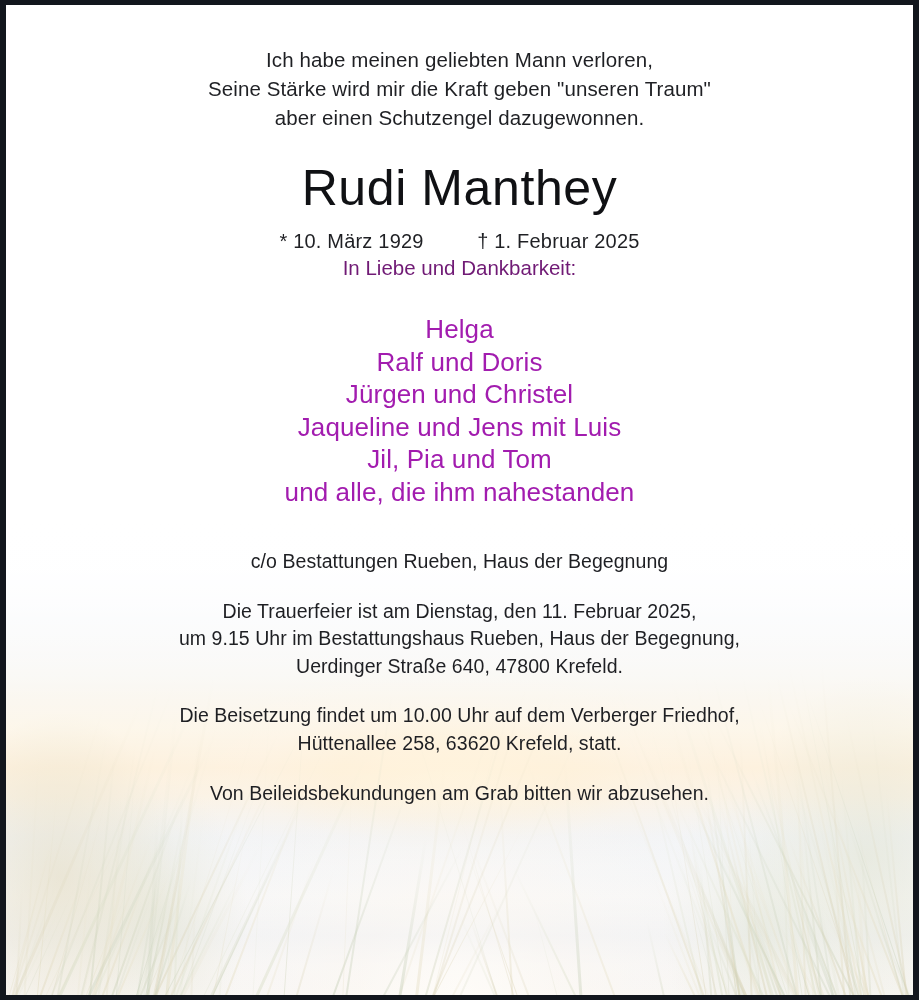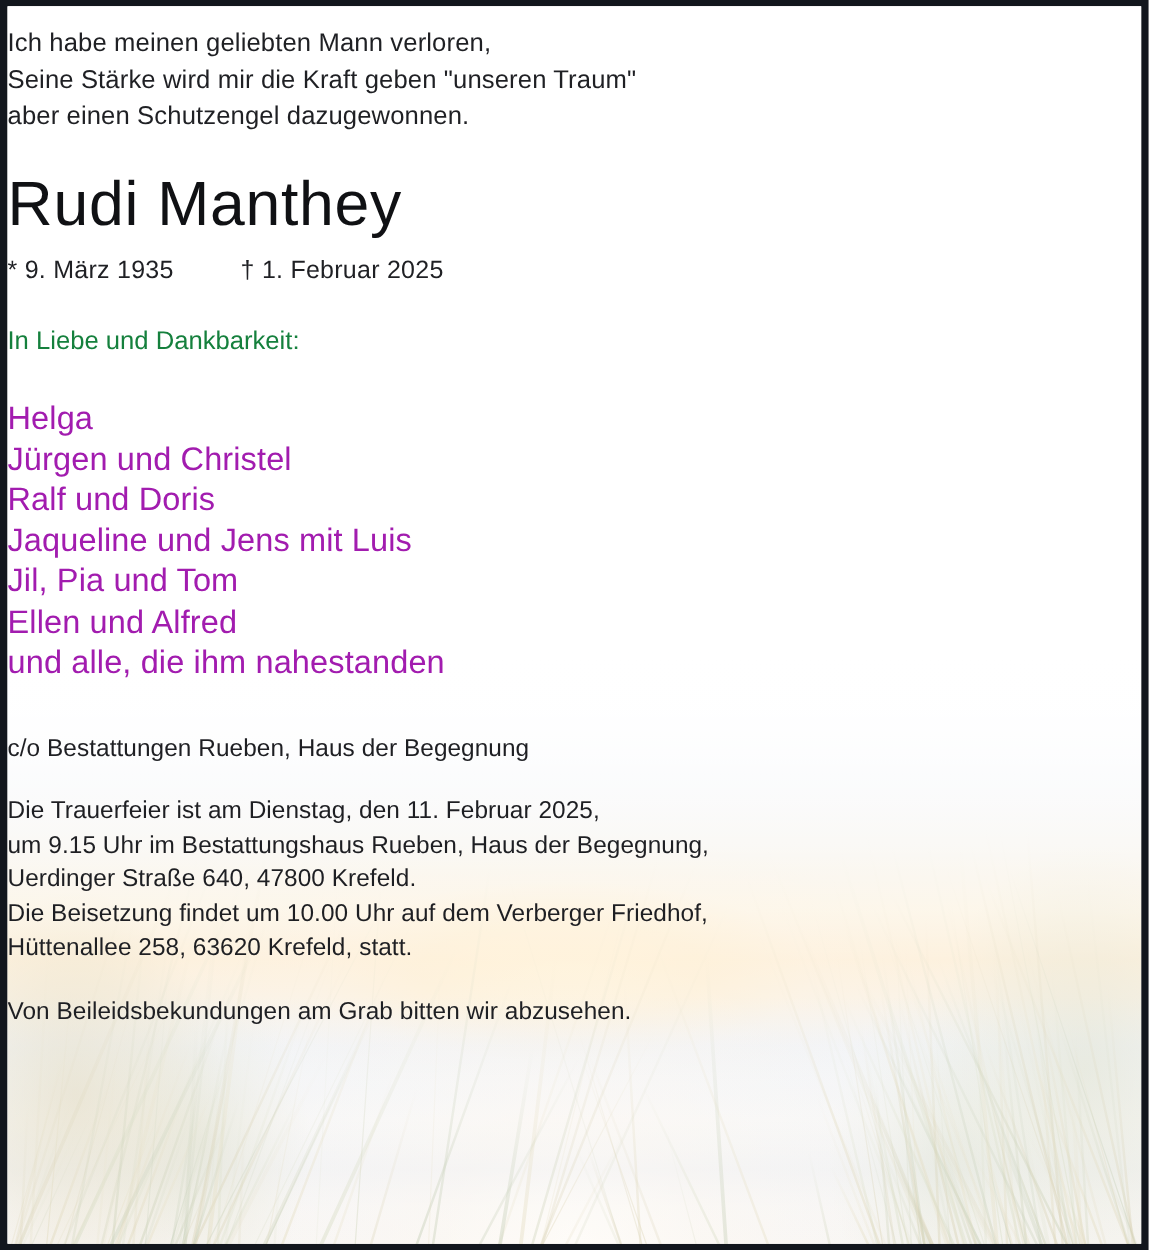--- a/index.html
+++ b/index.html
@@ -142,22 +142,22 @@
       rgba(255,255,255,0.48) 86%,
       rgba(255,255,255,0.46) 100%);
   }
 
   
   .content {
     position: relative;
     z-index: 5;
     width: 100%;
     height: 100%;
-    text-align: left;
-    padding-top: 15px;
+    text-align: center;
+    padding-top: 40px;
   }
 
   .verse {
     font-size: 20.5px;
     line-height: 29px;
     font-weight: 400;
     letter-spacing: 0.1px;
     color: #1f2024;
   }
 
@@ -173,43 +173,42 @@
   .dates {
     margin-top: 12px;
     font-size: 20px;
     line-height: 26px;
     color: #1f2024;
     letter-spacing: 0.2px;
   }
   .dates .gap { display:inline-block; width: 42px; }
 
   .dedication {
-    margin-top: 30px;
     font-size: 20.5px;
     line-height: 27px;
-    color: #15803d;
+    color: #701a75;
   }
 
   .survivors {
     margin-top: 32px;
     font-size: 26px;
     line-height: 32.5px;
     color: #a21caf;
     letter-spacing: 0.1px;
   }
 
   .block {
     font-size: 19.5px;
     line-height: 27.5px;
     color: #1e1f23;
     letter-spacing: 0.05px;
   }
   .block.condolence { margin-top: 40px; }
   .block.ceremony   { margin-top: 22px; }
-  .block.burial     { }
+  .block.burial     { margin-top: 22px; }
   .block.grave      { margin-top: 23px; }
   .block.donation   { margin-top: 23px; }
 
   .line { display:block; white-space: nowrap; }
 </style>
 </head>
 <body>
 
 <div id="notice">
   <div id="page">
@@ -419,35 +418,34 @@
       <div class="verse">
         <span class="line">Ich habe meinen geliebten Mann verloren,</span>
         <span class="line">Seine Stärke wird mir die Kraft geben "unseren Traum"</span>
         <span class="line">aber einen Schutzengel dazugewonnen.</span>
       </div>
 
       <h1 class="name">Rudi Manthey</h1>
 
       <div class="dates">
         <span>*</span>
-        <span>9. März 1935</span>
+        <span>10. März 1929</span>
         <span class="gap"></span>
         <span>†</span>
         <span>1. Februar 2025</span>
       </div>
 
       <div class="dedication">In Liebe und Dankbarkeit:</div>
 
       <div class="survivors" id="survivors">
           <span class="line">Helga</span>
+          <span class="line">Ralf und Doris</span>
           <span class="line">Jürgen und Christel</span>
-          <span class="line">Ralf und Doris</span>
           <span class="line">Jaqueline und Jens mit Luis</span>
           <span class="line">Jil, Pia und Tom</span>
-          <span class="line">Ellen und Alfred</span>
           <span class="line">und alle, die ihm nahestanden</span>
         </div>
 
       <div class="block condolence">
         <span class="line">c/o Bestattungen Rueben, Haus der Begegnung</span>
       </div>
 
       <div class="block ceremony">
         <span class="line">Die Trauerfeier ist am Dienstag, den 11. Februar 2025,</span>
         <span class="line">um 9.15 Uhr im Bestattungshaus Rueben, Haus der Begegnung,</span>

